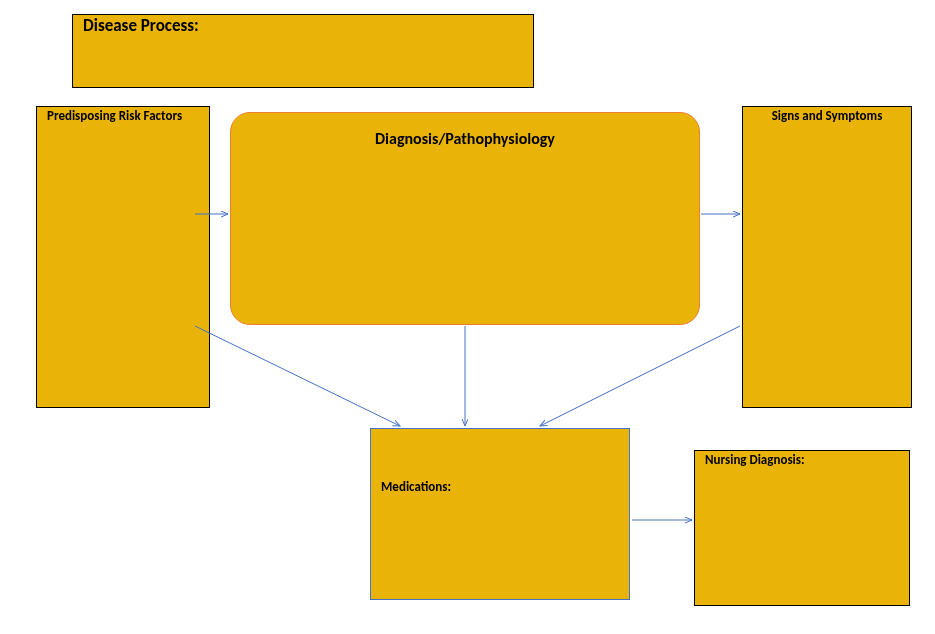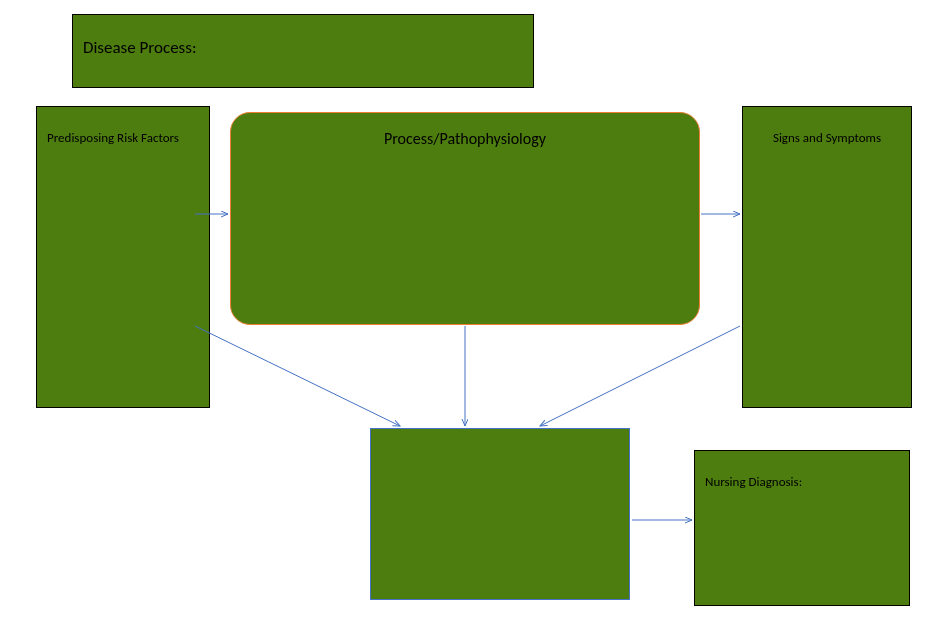--- a/index.html
+++ b/index.html
@@ -8,22 +8,23 @@
       height: 634px;
       position: relative;
       background: #fff;
       font-family: Calibri, Arial, sans-serif;
       font-size: 14px;
       color: #000;
     }
     .box {
       position: absolute;
       border: 1.5px solid #000;
-      background: #4d7c0f;
-      padding: 22px 10px;
+      background: #eab308;
+      padding: 0 10px;
+      font-weight: bold;
     }
     .box-orange {
       border: 1.5px solid #ed7d31;
       border-radius: 20px;
     }
     .box-blue {
       border: 1.5px solid #4472c4;
     }
     .title-center {
       text-align: center;
@@ -49,28 +50,29 @@
 
 <div class="box" style="left:72px; top:14px; width:462px; height:74px;">
   <span class="lbl" style="font-size:17px;">Disease Process:</span>
 </div>
 
 <div class="box" style="left:20px; top:106px; width:174px; height:302px;margin-left:16px;">
   <span class="lbl">Predisposing Risk Factors</span>
 </div>
 
 <div class="box box-orange" style="left:230px; top:112px; width:470px; height:213px; padding-top:16px;">
-  <div class="title-center">Process/Pathophysiology</div>
+  <div class="title-center">Diagnosis/Pathophysiology</div>
 </div>
 
 <div class="box" style="left:742px; top:106px; width:170px; height:302px;text-align:center;">
   <span class="lbl">Signs and Symptoms</span>
 </div>
 
 <div class="box box-blue" style="left:370px; top:428px; width:260px; height:172px;">
+  <div class="lbl lbl-med">Medications:</div>
 </div>
 
 <div class="box" style="left:694px; top:450px; width:216px; height:156px;">
   <span class="lbl">Nursing Diagnosis:</span>
 </div>
 
 <svg class="connectors">
   <defs>
     <marker id="arrow" markerWidth="8" markerHeight="8" refX="7" refY="3" orient="auto" markerUnits="strokeWidth">
       <path d="M0,0 L7,3 L0,6" fill="none" stroke="#4472c4" stroke-width="1"></path>

